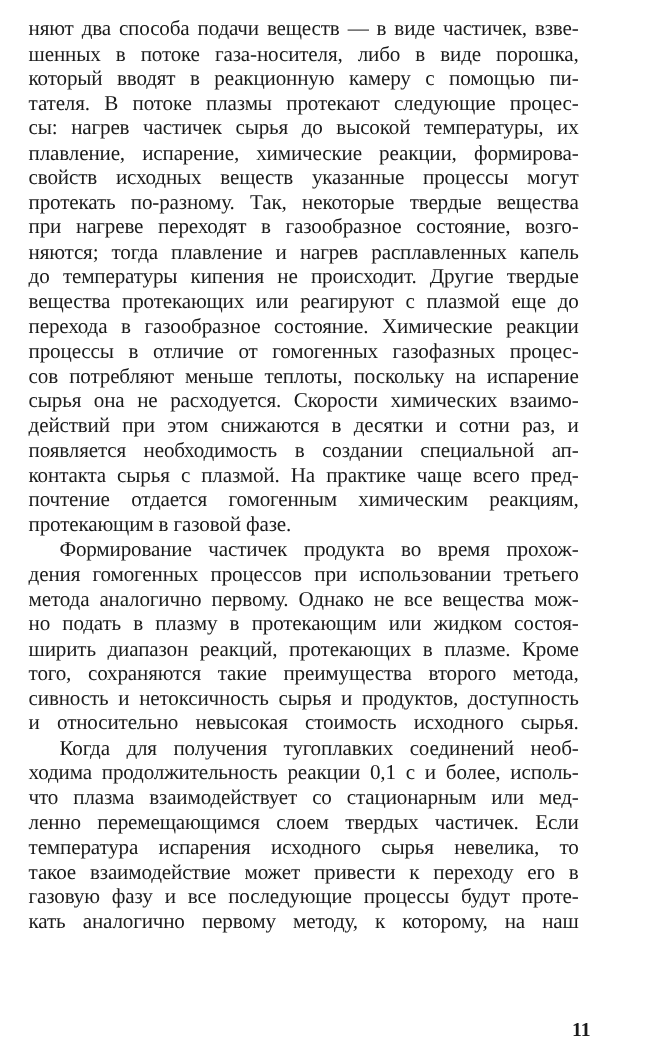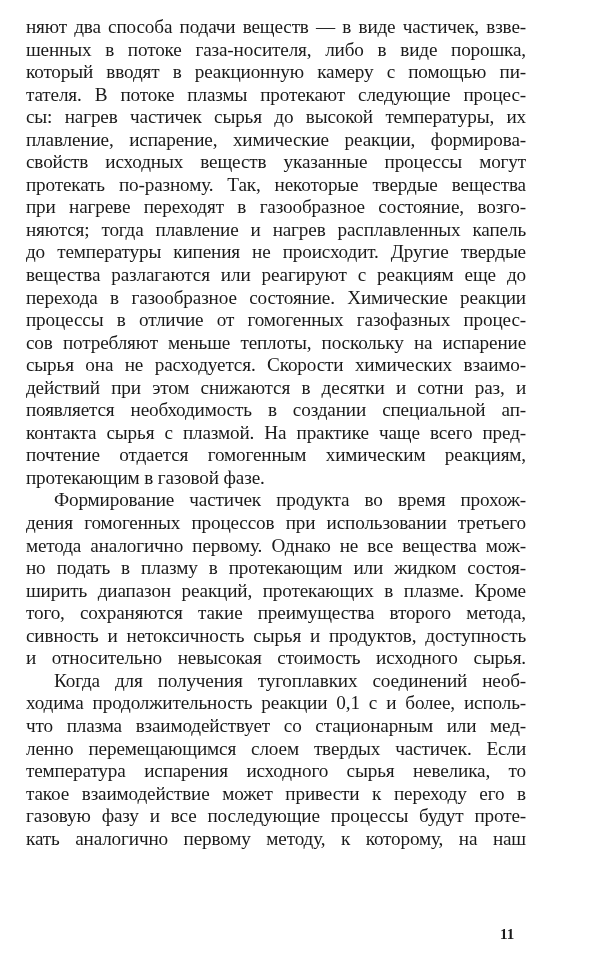--- a/index.html
+++ b/index.html
@@ -9,42 +9,42 @@
     }
     .page { position: absolute; left: 26px; top: 16px; width: 500px; }
     .line {
       display: block; height: 22.55px; line-height: 22.55px; font-size: 19.2px;
       text-align: justify; text-align-last: justify; white-space: nowrap;
       letter-spacing: -0.15px; transform-origin: left center;
     }
     .line.last { text-align-last: left; }
     .line.indent { padding-left: 28px; }
     .folio {
-      position: absolute; left: 500px; top: 926px; font-size: 15px; font-weight: bold;
+      position: absolute; left: 520px; top: 926px; font-size: 18px; font-weight: bold;
       font-family: "Liberation Serif", serif;
     }
   </style>
 </head>
 <body>
 
 <div class="page">
 
   <div>
     <span class="line">няют два способа подачи веществ — в виде частичек, взве-</span>
     <span class="line">шенных в потоке газа-носителя, либо в виде порошка,</span>
     <span class="line">который вводят в реакционную камеру с помощью пи-</span>
     <span class="line">тателя. В потоке плазмы протекают следующие процес-</span>
     <span class="line">сы: нагрев частичек сырья до высокой температуры, их</span>
     <span class="line">плавление, испарение, химические реакции, формирова-</span>
     <span class="line">свойств исходных веществ указанные процессы могут</span>
     <span class="line">протекать по-разному. Так, некоторые твердые вещества</span>
     <span class="line">при нагреве переходят в газообразное состояние, возго-</span>
     <span class="line">няются; тогда плавление и нагрев расплавленных капель</span>
     <span class="line">до температуры кипения не происходит. Другие твердые</span>
-    <span class="line">вещества разлагаются или реагируют с реакциям еще до</span>
+    <span class="line">вещества протекающих или реагируют с плазмой еще до</span>
     <span class="line">перехода в газообразное состояние. Химические реакции</span>
     <span class="line">процессы в отличие от гомогенных газофазных процес-</span>
     <span class="line">сов потребляют меньше теплоты, поскольку на испарение</span>
     <span class="line">сырья она не расходуется. Скорости химических взаимо-</span>
     <span class="line">действий при этом снижаются в десятки и сотни раз, и</span>
     <span class="line">появляется необходимость в создании специальной ап-</span>
     <span class="line">контакта сырья с плазмой. На практике чаще всего пред-</span>
     <span class="line">почтение отдается гомогенным химическим реакциям,</span>
     <span class="line last">протекающим в газовой фазе.</span>
   </div>

